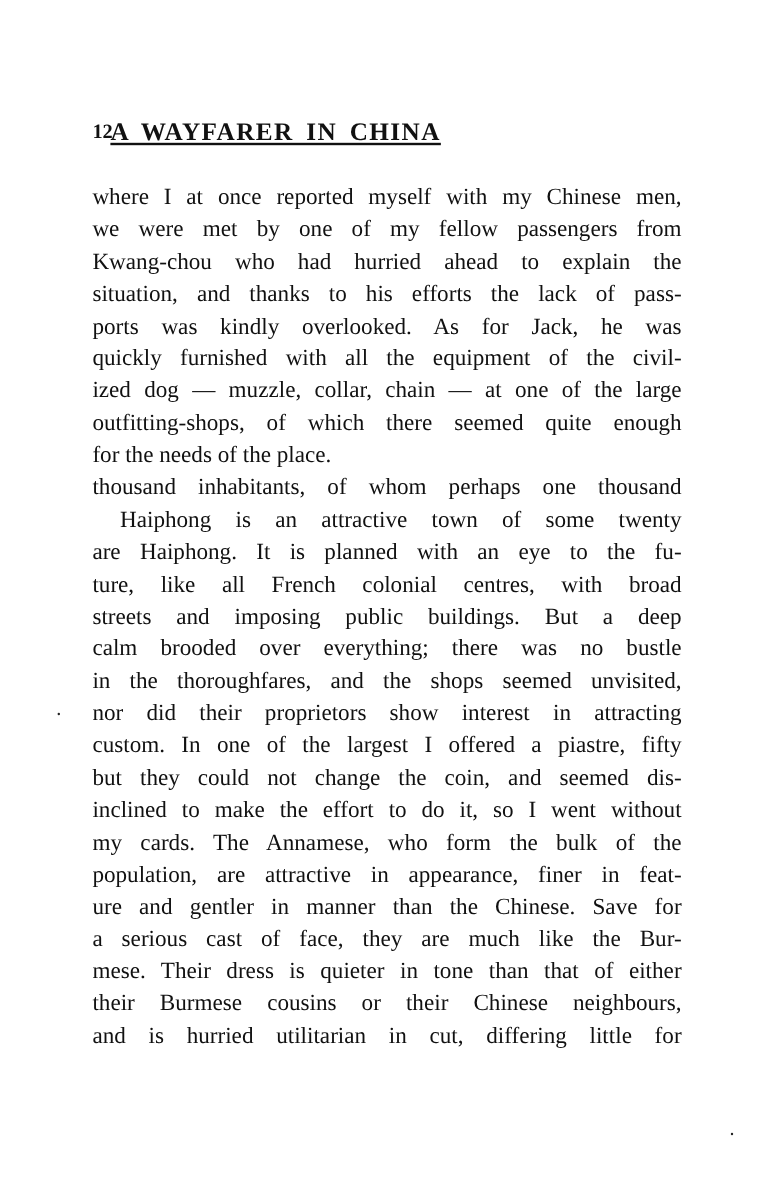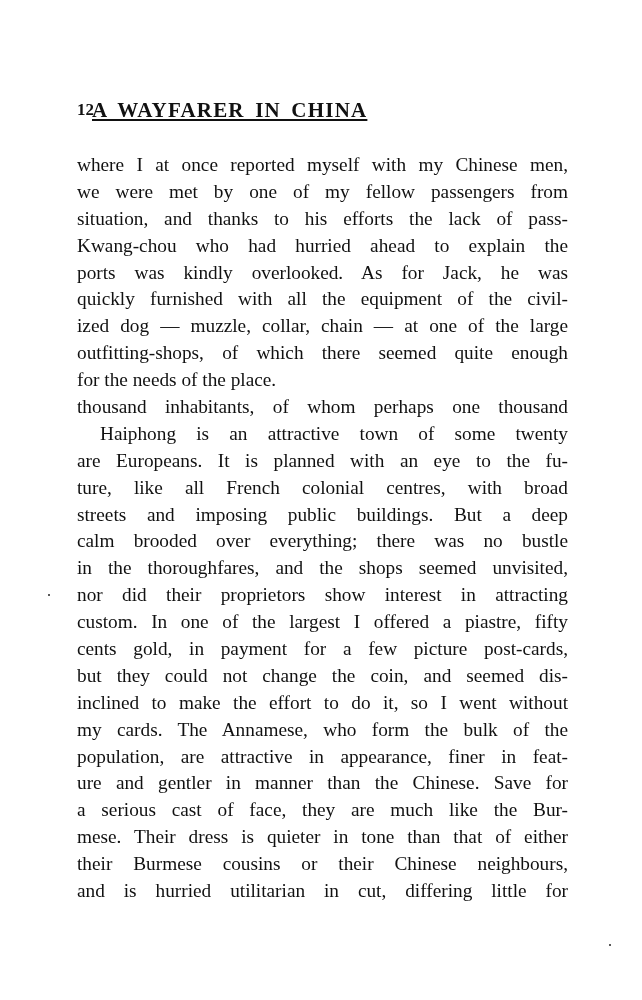--- a/index.html
+++ b/index.html
@@ -80,37 +80,36 @@
 <div class="page">
 
   <div class="running-head">
     <span class="page-number">12</span>
     <span class="running-title">A WAYFARER IN CHINA</span>
   </div>
 
   <div class="body-text">
     <span class="line">where I at once reported myself with my Chinese men,</span>
     <span class="line">we were met by one of my fellow passengers from</span>
+    <span class="line">Kwang-chou who had hurried ahead to explain the</span>
     <span class="line">situation, and thanks to his efforts the lack of pass-</span>
-    <span class="line">Kwang-chou who had hurried ahead to explain the</span>
     <span class="line">ports was kindly overlooked. As for Jack, he was</span>
     <span class="line">quickly furnished with all the equipment of the civil-</span>
     <span class="line">ized dog — muzzle, collar, chain — at one of the large</span>
     <span class="line">outfitting-shops, of which there seemed quite enough</span>
     <span class="line last">for the needs of the place.</span>
     <span class="line">thousand inhabitants, of whom perhaps one thousand</span>
     <span class="line indent">Haiphong is an attractive town of some twenty</span>
-    <span class="line">are Europeans. It is planned with an eye to the fu-</span>
+    <span class="line">are Haiphong. It is planned with an eye to the fu-</span>
     <span class="line">ture, like all French colonial centres, with broad</span>
     <span class="line">streets and imposing public buildings. But a deep</span>
     <span class="line">calm brooded over everything; there was no bustle</span>
     <span class="line">in the thoroughfares, and the shops seemed unvisited,</span>
     <span class="line">nor did their proprietors show interest in attracting</span>
     <span class="line">custom. In one of the largest I offered a piastre, fifty</span>
-    <span class="line">cents gold, in payment for a few picture post-cards,</span>
     <span class="line">but they could not change the coin, and seemed dis-</span>
     <span class="line">inclined to make the effort to do it, so I went without</span>
     <span class="line">my cards. The Annamese, who form the bulk of the</span>
     <span class="line">population, are attractive in appearance, finer in feat-</span>
     <span class="line">ure and gentler in manner than the Chinese. Save for</span>
     <span class="line">a serious cast of face, they are much like the Bur-</span>
     <span class="line">mese. Their dress is quieter in tone than that of either</span>
     <span class="line">their Burmese cousins or their Chinese neighbours,</span>
     <span class="line">and is hurried utilitarian in cut, differing little for</span>
   </div>

